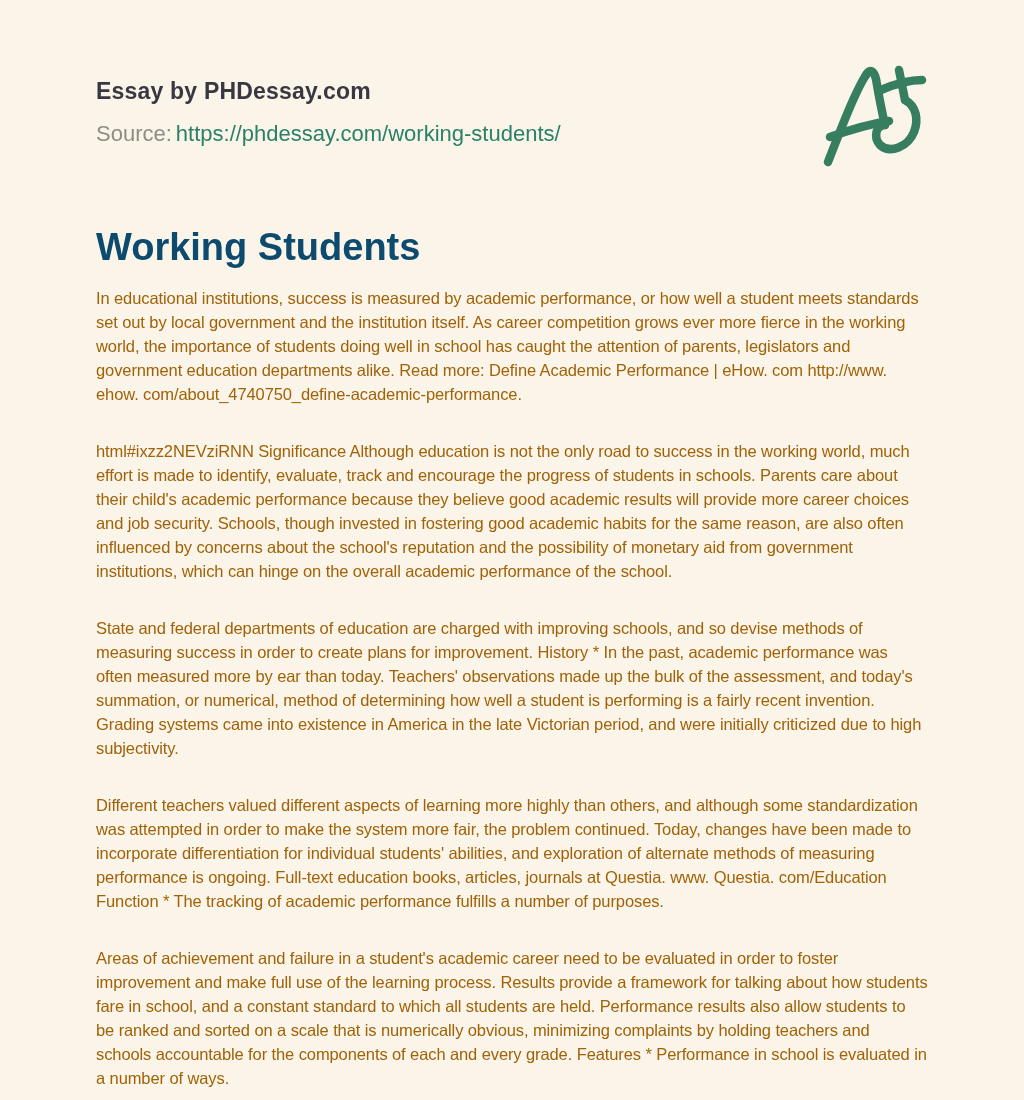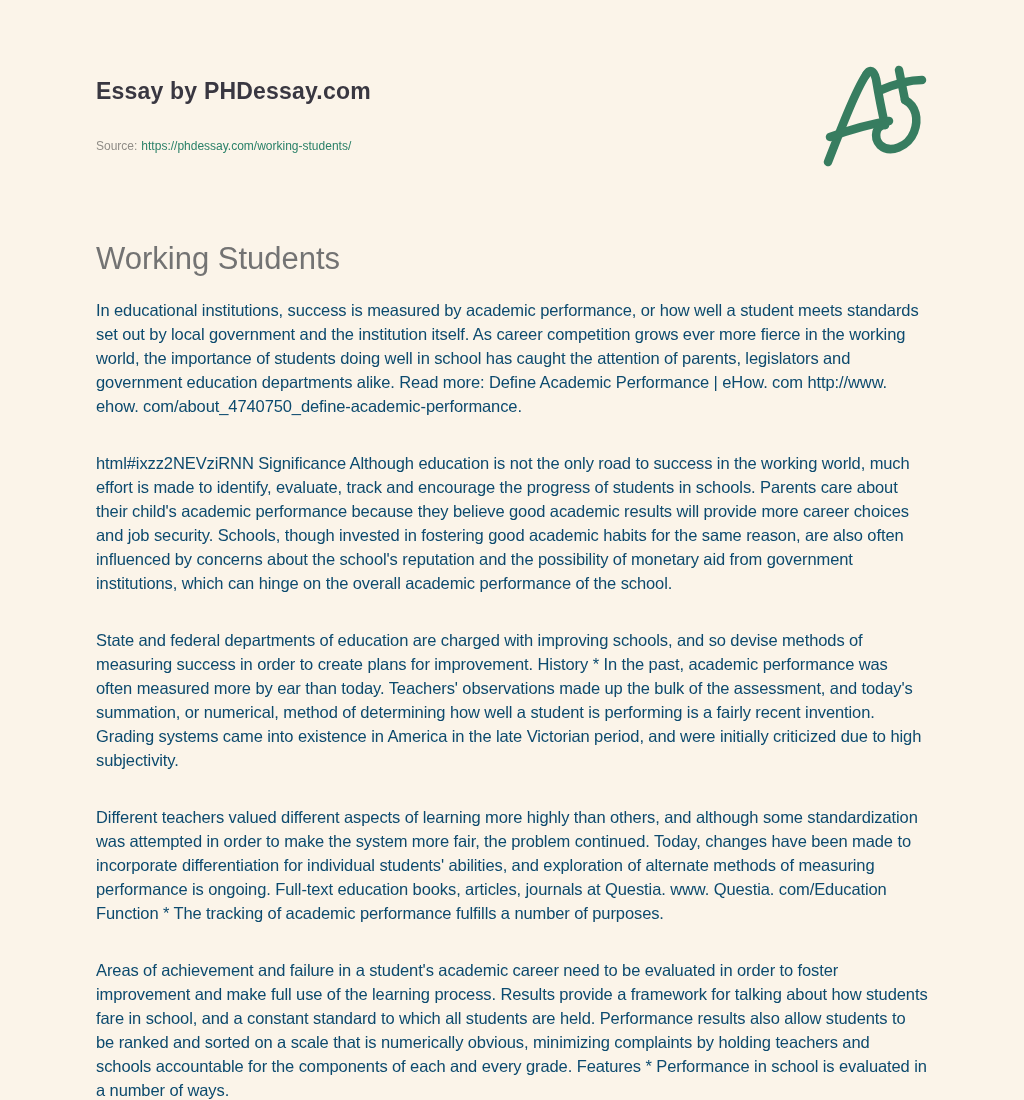--- a/index.html
+++ b/index.html
@@ -19,53 +19,53 @@
   }
   .site-title {
     margin: 0;
     font-size: 23px;
     line-height: 27px;
     font-weight: 700;
     color: #393741;
     letter-spacing: 0.2px;
   }
   .source-line {
-    margin-top: 32px;
-    font-size: 12px;
+    margin-top: 20px;
+    font-size: 22px;
     line-height: 18px;
   }
   .source-label {
     color: #8F8C86;
     margin-right: 4px;
   }
   .source-link {
     color: #2A8068;
     text-decoration: none;
     font-weight: 500;
   }
   .logo {
     position: absolute;
     top: 62px;
     right: 0;
     width: 110px;
     height: 105px;
   }
   .essay-title {
     margin: 86px 0 0 0;
-    font-size: 31px;
+    font-size: 38px;
     line-height: 36px;
-    font-weight: 400;
-    color: #737373;
+    font-weight: 700;
+    color: #0c4a6e;
   }
   .essay-body { margin-top: 21px; }
   .essay-body p {
     margin: 0;
     font-size: 16.5px;
     line-height: 24px;
-    color: #0c4a6e;
+    color: #a16207;
     letter-spacing: -0.1px;
   }
   .essay-body p + p { margin-top: 33px; }
 </style>
 </head>
 <body>
 
 <div class="page">
 
   <h1 class="site-title">Essay by PHDessay.com</h1>

